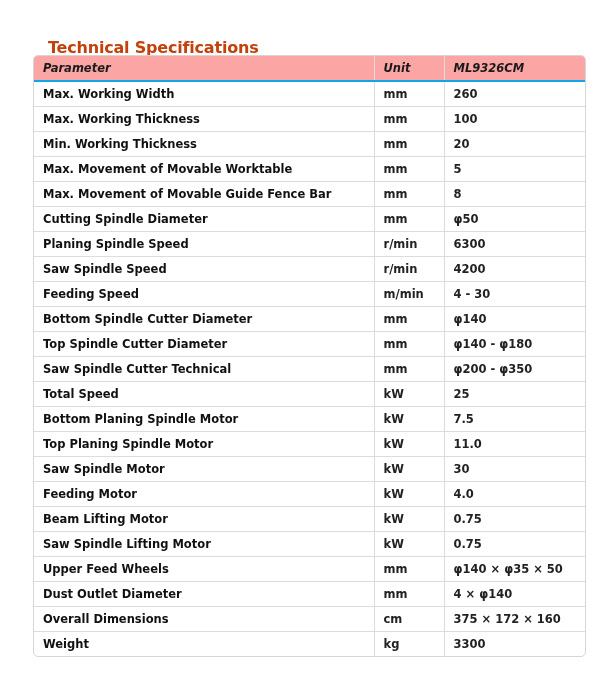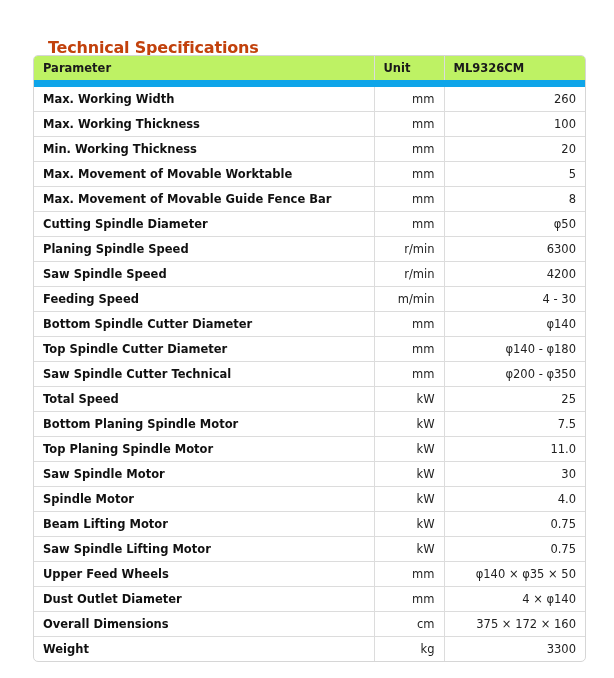--- a/index.html
+++ b/index.html
@@ -20,24 +20,24 @@
     }
     table { border-collapse: collapse; width: 100%; table-layout: fixed; font-size: 11.5px; }
     col.c1 { width: 340px; }
     col.c2 { width: 70px; }
     col.c3 { width: 141px; }
     th, td {
       height: 24px; padding: 0 9px; text-align: left; vertical-align: middle;
       border-bottom: 1px solid #dcdcdc;
       white-space: nowrap;
     }
-    th { background: #bef264; font-weight: bold; color: #1a1a1a; border-bottom: 7px solid #0ea5e9; }
+    th { background: #fca5a5; font-weight: bold; color: #1a1a1a; border-bottom: 2px solid #0ea5e9; font-style: italic; }
     th + th, td + td { border-left: 1px solid #dcdcdc; }
     td.param { font-weight: bold; color: #111; }
-    td.unit, td.val { color: #222; font-weight: normal; text-align: right; }
+    td.unit, td.val { color: #222; font-weight: bold; }
     tr:last-child td { border-bottom: none; }
   </style>
 </head>
 <body>
 
 <div class="page">
   <h2 class="title">Technical Specifications</h2>
   <div class="table-wrap">
     <table>
       <colgroup>
@@ -127,21 +127,21 @@
             <td class="param">Top Planing Spindle Motor</td>
             <td class="unit">kW</td>
             <td class="val">11.0</td>
           </tr>
           <tr>
             <td class="param">Saw Spindle Motor</td>
             <td class="unit">kW</td>
             <td class="val">30</td>
           </tr>
           <tr>
-            <td class="param">Spindle Motor</td>
+            <td class="param">Feeding Motor</td>
             <td class="unit">kW</td>
             <td class="val">4.0</td>
           </tr>
           <tr>
             <td class="param">Beam Lifting Motor</td>
             <td class="unit">kW</td>
             <td class="val">0.75</td>
           </tr>
           <tr>
             <td class="param">Saw Spindle Lifting Motor</td>

